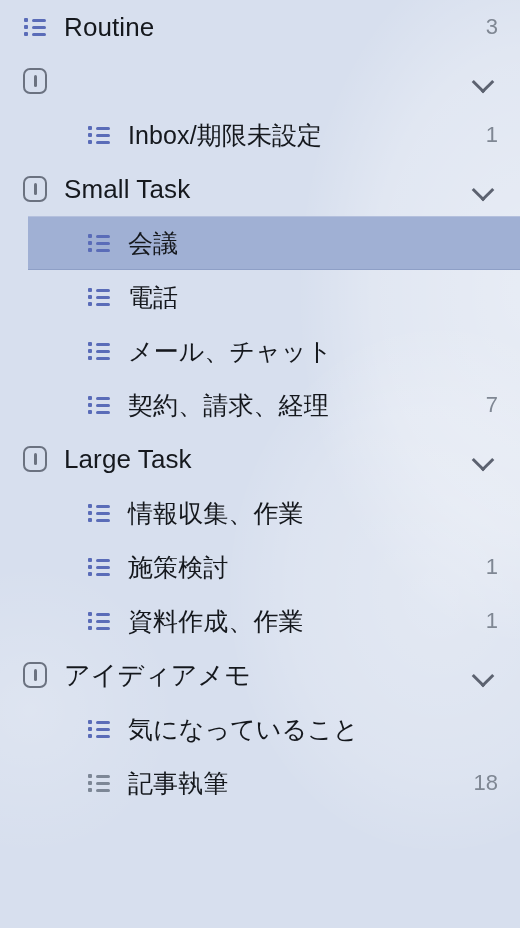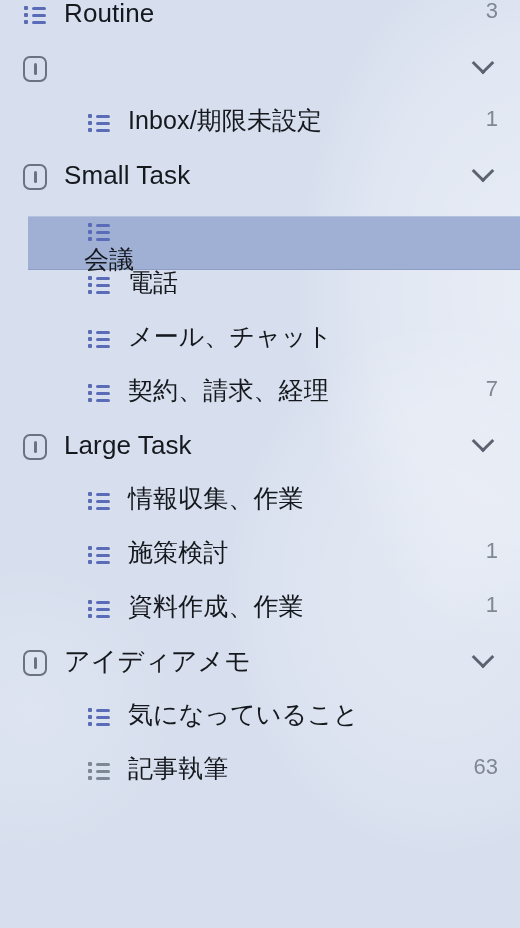--- a/index.html
+++ b/index.html
@@ -52,33 +52,32 @@
   }
 
   .list {
     position: relative;
     z-index: 2;
   }
 
   .row {
     position: relative;
     display: flex;
-    align-items: flex-start;
+    align-items: center;
     height: 54px;
     box-sizing: border-box;
     padding-right: 22px;
   }
   .row.header { padding-left: 20px; }
   .row.child  { padding-left: 56px; margin-left: 28px; }
 
   .row.selected {
     background: #a0b0d4;
     border-top: 1px solid #b4c0dd;
     border-bottom: 1px solid #8e9fc6;
-    flex-direction: column;
   }
 
   .icon-wrap {
     flex: 0 0 auto;
     width: 30px;
     height: 30px;
     display: flex;
     align-items: center;
     justify-content: center;
     margin-right: 14px;
@@ -434,16 +433,16 @@
               <span class="bar"></span>
             </span>
             <span class="ln">
               <span class="dot"></span>
               <span class="bar"></span>
             </span>
           </span>
         </span>
         <span class="label">記事執筆</span>
         <span class="spacer"></span>
-        <span class="count">63</span>
+        <span class="count">18</span>
       </div>
     </div>
 </div>
 
 </body></html>

